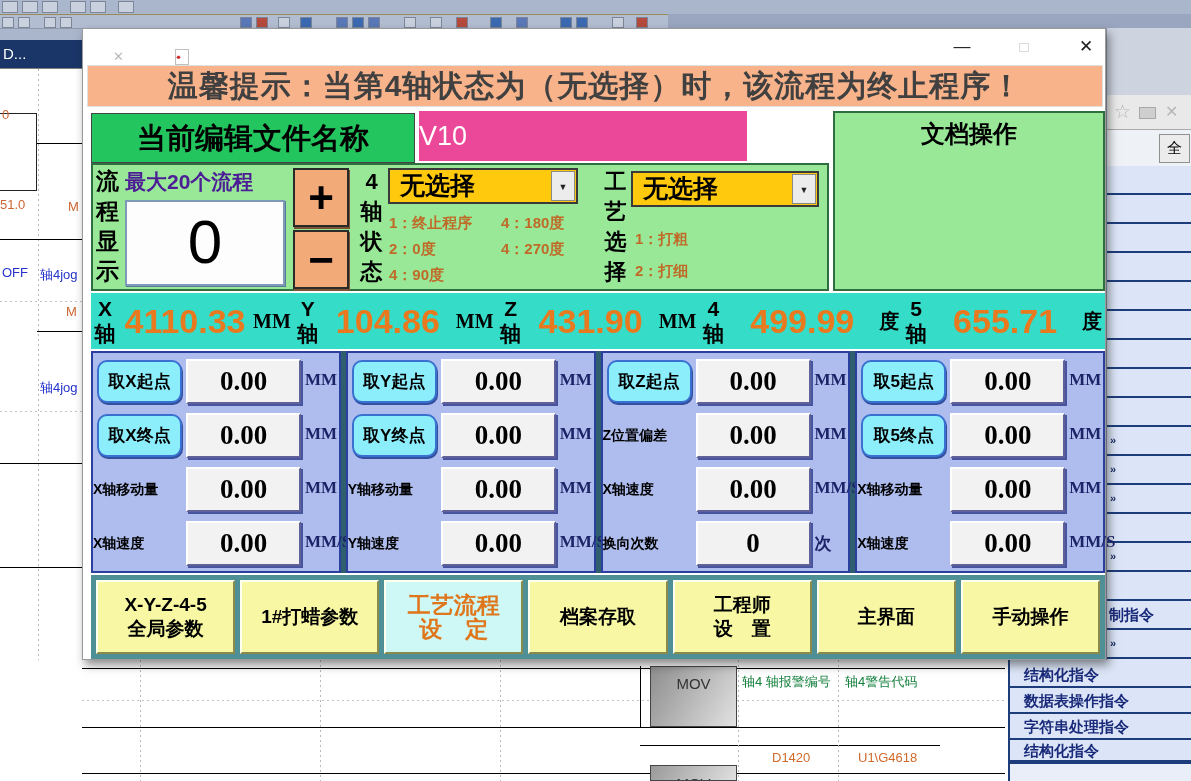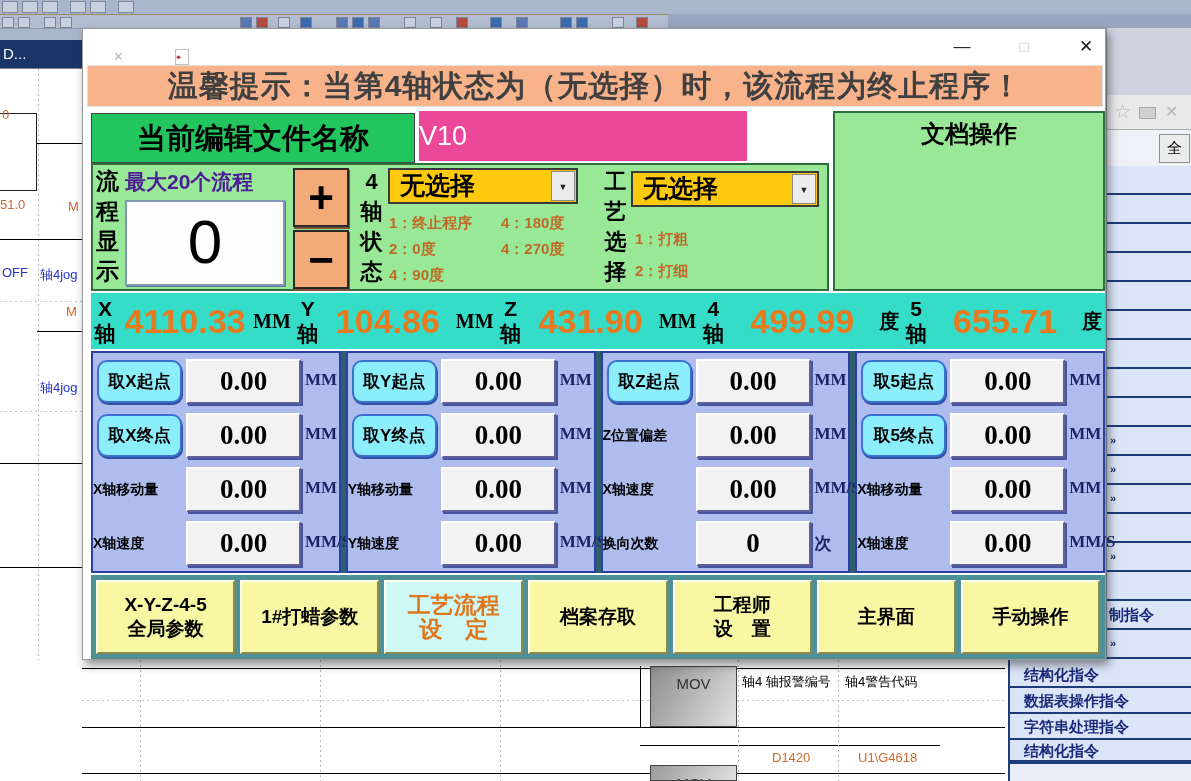--- a/index.html
+++ b/index.html
@@ -25,21 +25,21 @@
   .ltxt-b { position:absolute; color:#2433cc; font-size:13px; white-space:nowrap; }
   #lbox { position:absolute; left:-6px; top:44px; width:43px; height:78px; border:1px solid #222; }
 
   #bottom-ladder { left:0; top:660px; width:1008px; height:121px; background:#fff; }
   .bl-line { position:absolute; background:#000; }
   #mov1 { position:absolute; left:650px; top:6px; width:87px; height:61px; border:1px solid #444;
           background:linear-gradient(120deg,#8e8e8e,#e2e2e2); color:#333; font-size:15px; text-align:center; padding-top:8px; }
   #mov2 { position:absolute; left:650px; top:105px; width:87px; height:16px; border:1px solid #444;
           background:linear-gradient(120deg,#9a9a9a,#e0e0e0); color:#333; font-size:15px; text-align:center; overflow:hidden; }
   #mov2 span{ display:block; margin-top:9px; }
-  .mov-comment { position:absolute; color:#000000; font-size:13px; line-height:15px; }
+  .mov-comment { position:absolute; color:#15803d; font-size:13px; line-height:15px; }
   .mov-operand { position:absolute; color:#d06a2a; font-size:13px; white-space:nowrap; }
 
   
   #rp-top { left:1106px; top:28px; width:85px; height:67px; background:#cdd4e0; border-left:1px solid #8e99ad; }
   #rp-toolbar { left:1106px; top:95px; width:85px; height:35px; background:#e9e9e9; border-bottom:1px solid #aaa; border-left:1px solid #8e99ad; }
   #rp-toolbar .gico { position:absolute; top:5px; color:#b5b5b5; font-size:19px; }
   #rp-folder { position:absolute; left:32px; top:12px; width:17px; height:12px; background:#cfcfcf; border:1px solid #a8a8a8; }
   #rp-filter { left:1106px; top:130px; width:85px; height:36px; background:#eef1f6; border-left:1px solid #8e99ad; }
   #rp-filter button { position:absolute; left:52px; top:4px; width:31px; height:29px; background:#ececec; border:1px solid #909090; font-size:15px; font-family:inherit; }
   #rp-list { left:1106px; top:166px; width:85px; height:494px; background:#dbe5f7; border-left:1px solid #8e99ad; }

